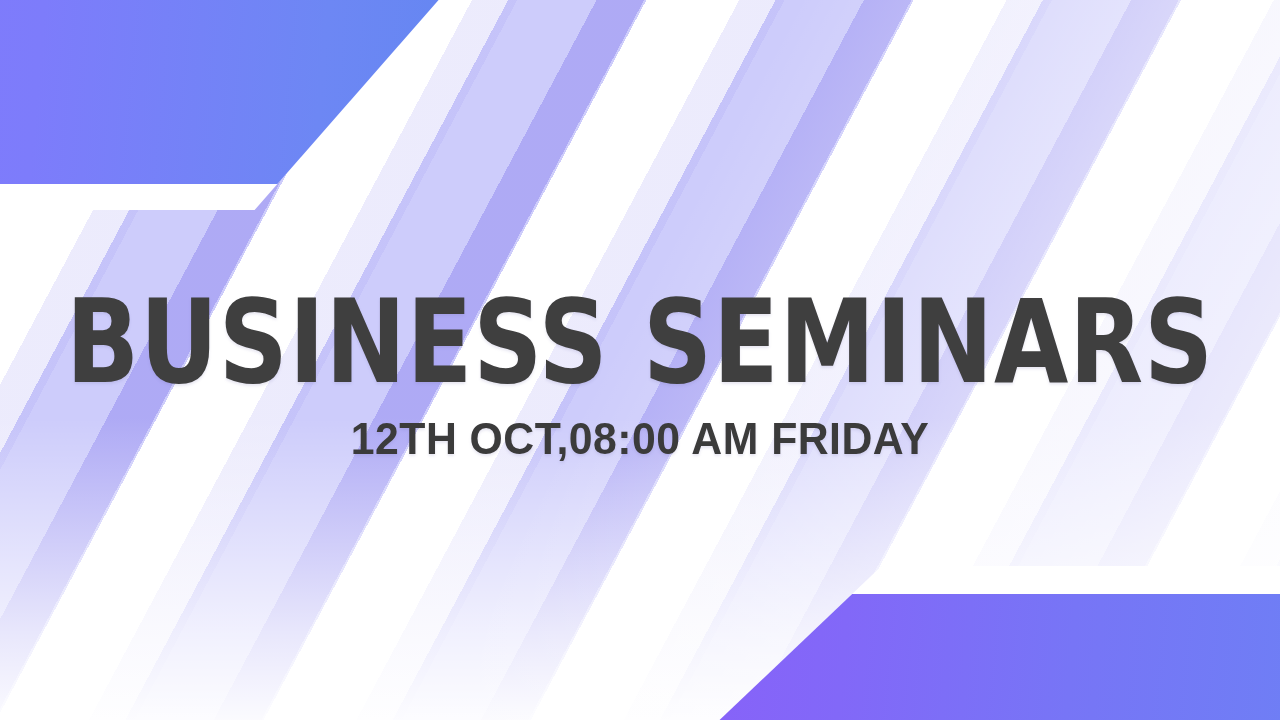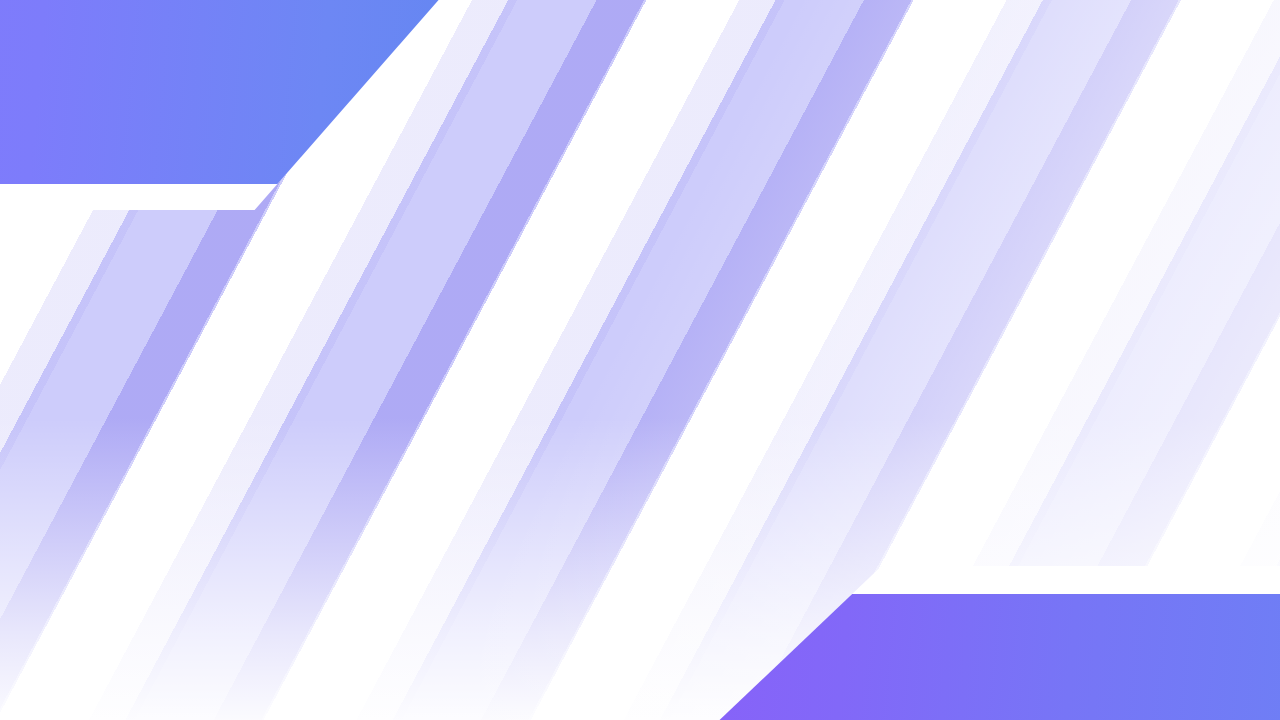--- a/index.html
+++ b/index.html
@@ -185,14 +185,18 @@
   <div class="panel" id="panel-top">
     <div class="frame"></div>
     <div class="fill"></div>
   </div>
 
   <div class="panel" id="panel-bottom">
     <div class="frame"></div>
     <div class="fill"></div>
   </div>
 
+  <div id="text-block">
+    <h1 id="event-title">BUSINESS SEMINARS</h1>
+    <p id="event-subtitle">12TH OCT,08:00 AM FRIDAY</p>
+  </div>
 
 </div>
 
 </body></html>

